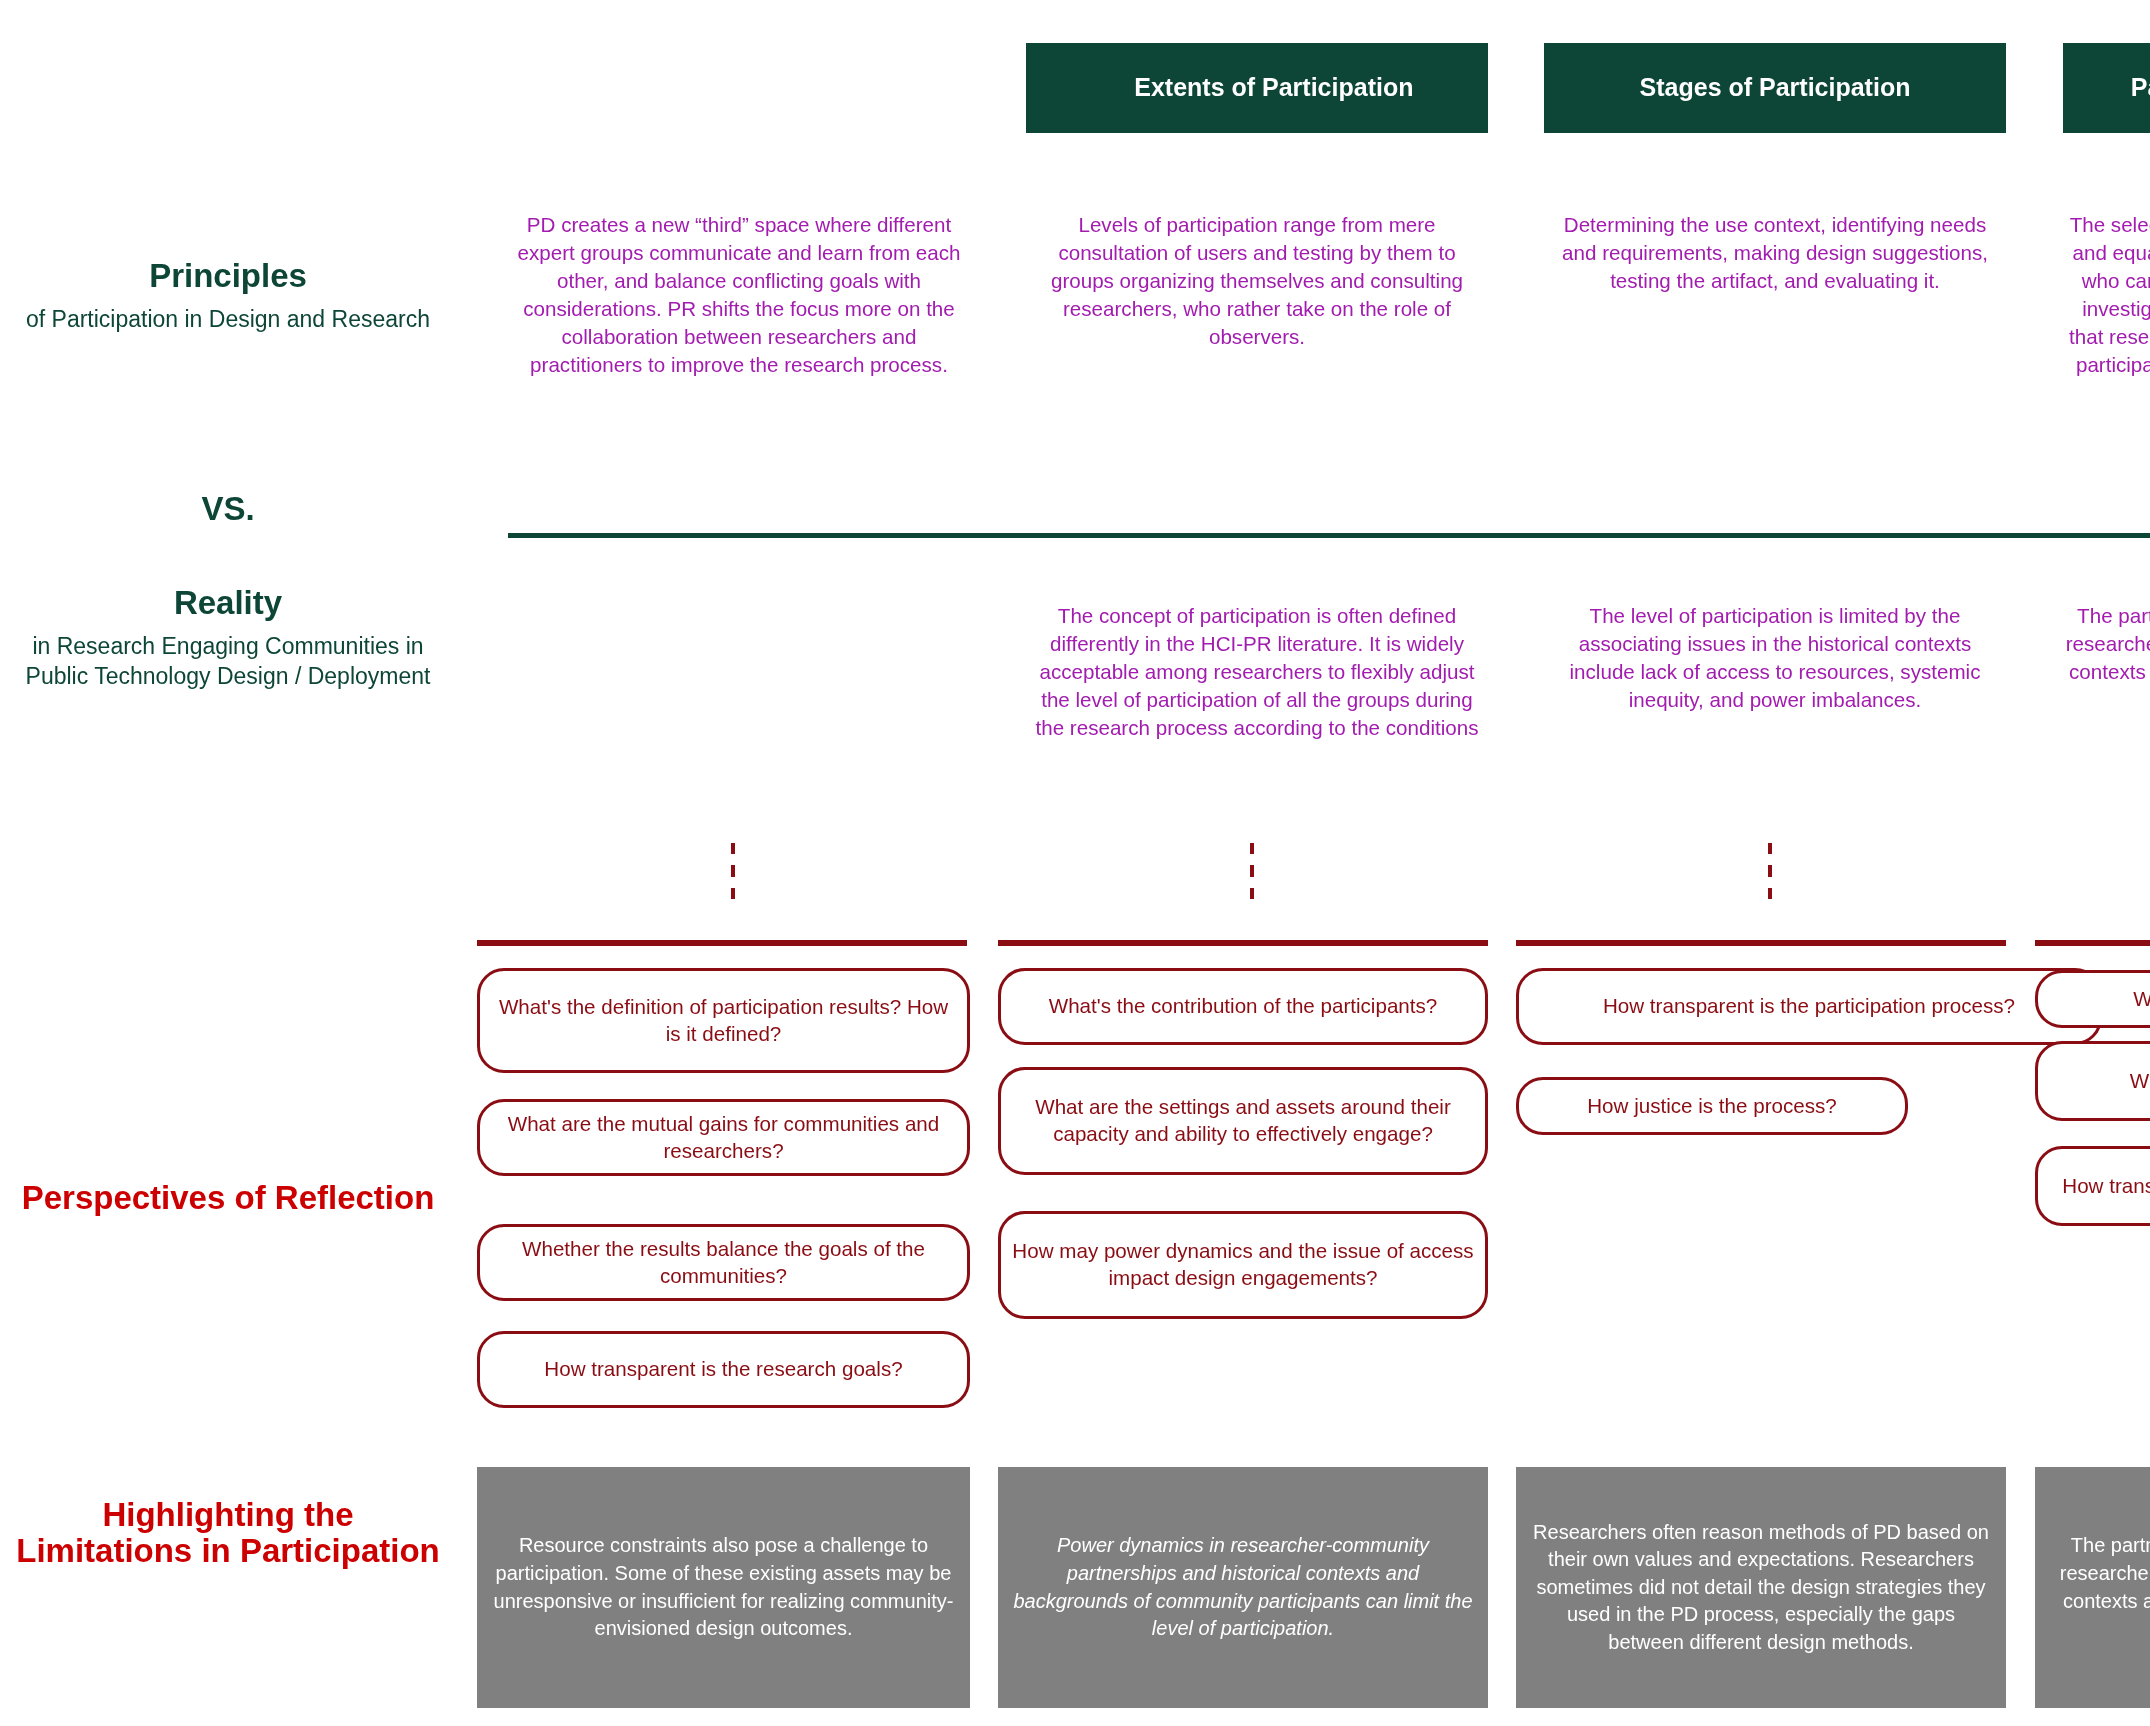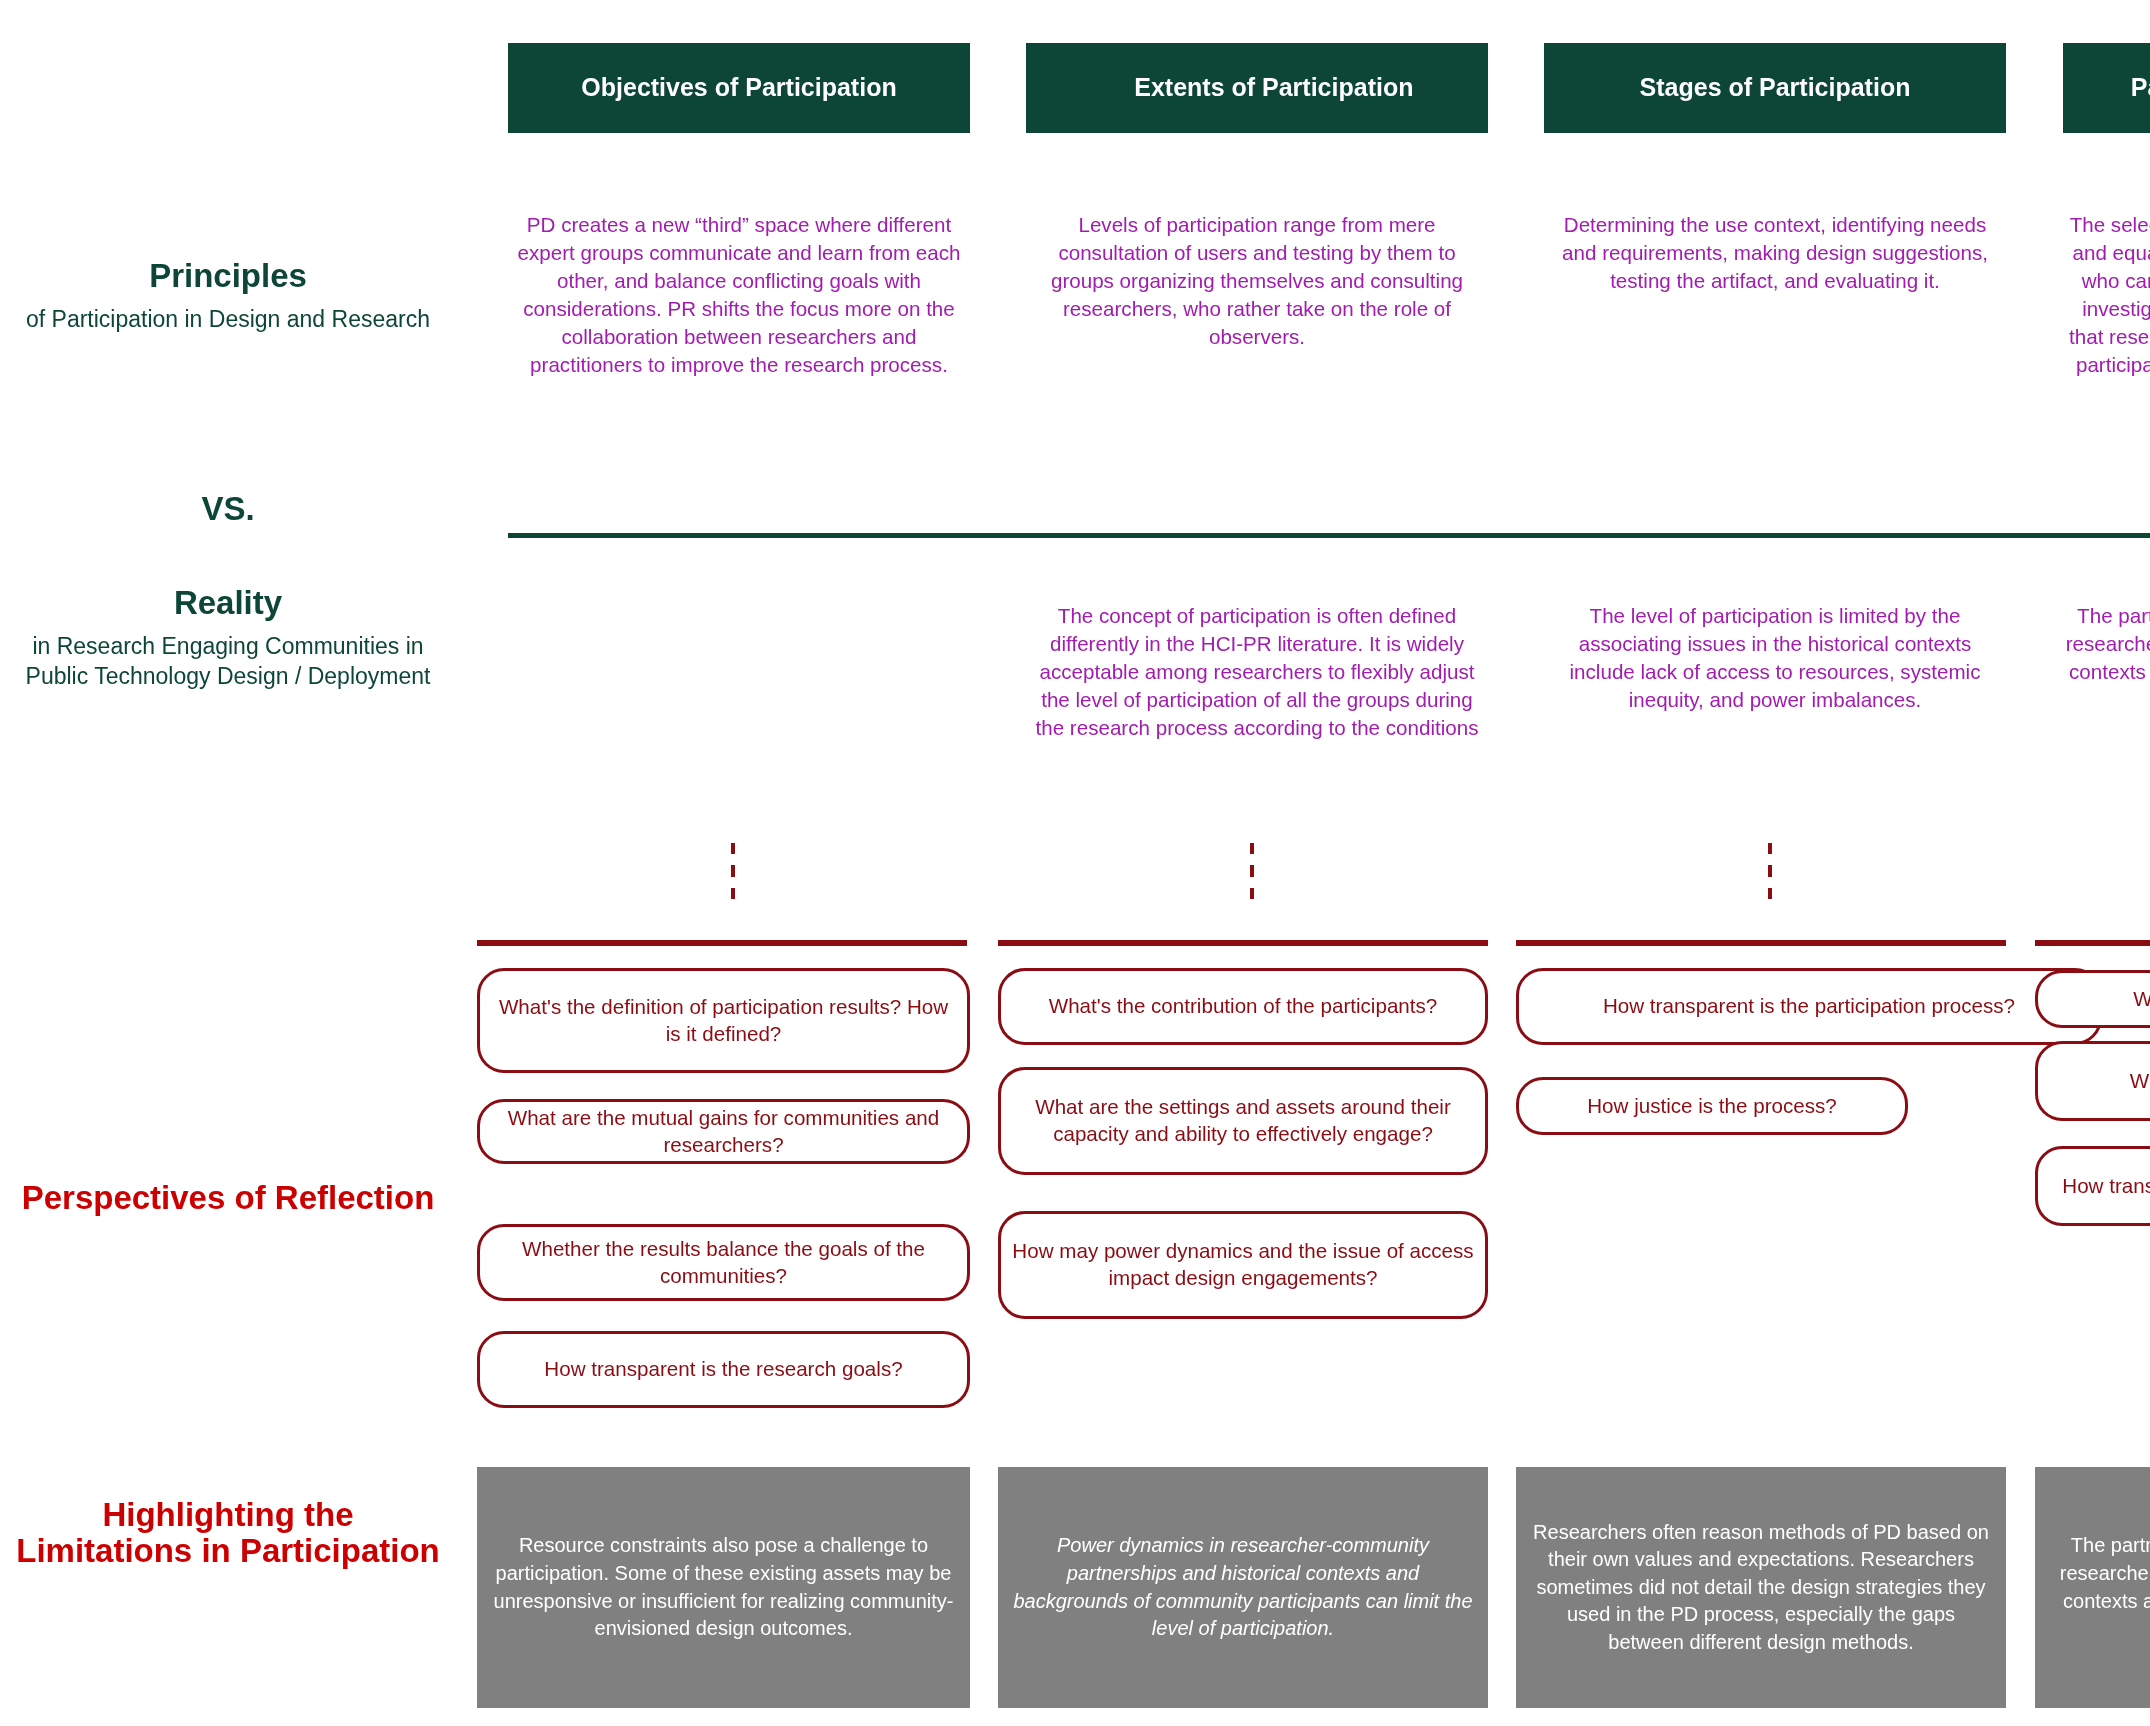--- a/index.html
+++ b/index.html
@@ -84,21 +84,20 @@
     font-size:33px;
     text-align:center;
     color:#0d4637;
   }
 </style>
 </head>
 <body>
 
 <div class="canvas">
 
-  <div class="hdr" style="left:508px;top:43px;width:462px;height:90px;">Objectives of Participation</div>
   <div class="hdr" style="left:1026px;top:43px;width:462px;height:90px;padding-left:44px;">Extents of Participation</div>
   <div class="hdr" style="left:1544px;top:43px;width:462px;height:90px;">Stages of Participation</div>
   <div class="hdr" style="left:2063px;top:43px;width:462px;height:90px;">Partnership Characteristics</div>
 
   <div class="rowlabel" style="left:13px;top:258px;width:430px;">
     <div class="title green">Principles</div>
     <div class="sub green">of Participation in Design and Research</div>
   </div>
 
   <div class="vs" style="left:13px;top:490px;width:430px;">VS.</div>
@@ -139,21 +138,21 @@
   <div class="rule-red" style="left:477px;top:940px;width:490px;"></div>
   <div class="rule-red" style="left:998px;top:940px;width:490px;"></div>
   <div class="rule-red" style="left:1516px;top:940px;width:490px;"></div>
   <div class="rule-red" style="left:2035px;top:940px;width:1009px;"></div>
 
   <div class="rowlabel" style="left:13px;top:1136px;width:430px;margin-top:44px;">
     <div class="title red">Perspectives of Reflection</div>
   </div>
 
   <div class="bubble" style="left:477px;top:968px;width:493px;height:105px;">What's the definition of participation results? How is it defined?</div>
-  <div class="bubble" style="left:477px;top:1099px;width:493px;height:65px;">What are the mutual gains for communities and researchers?</div>
+  <div class="bubble" style="left:477px;top:1099px;width:493px;height:77px;">What are the mutual gains for communities and researchers?</div>
   <div class="bubble" style="left:477px;top:1224px;width:493px;height:77px;">Whether the results balance the goals of the communities?</div>
   <div class="bubble" style="left:477px;top:1331px;width:493px;height:77px;">How transparent is the research goals?</div>
 
   <div class="bubble" style="left:998px;top:968px;width:490px;height:77px;">What's the contribution of the participants?</div>
   <div class="bubble" style="left:998px;top:1067px;width:490px;height:108px;">What are the settings and assets around their capacity and ability to effectively engage?</div>
   <div class="bubble" style="left:998px;top:1211px;width:490px;height:108px;">How may power dynamics and the issue of access impact design engagements?</div>
 
   <div class="bubble" style="left:1516px;top:968px;width:586px;height:77px;">How transparent is the participation process?</div>
   <div class="bubble" style="left:1516px;top:1077px;width:392px;height:58px;">How justice is the process?</div>
 

